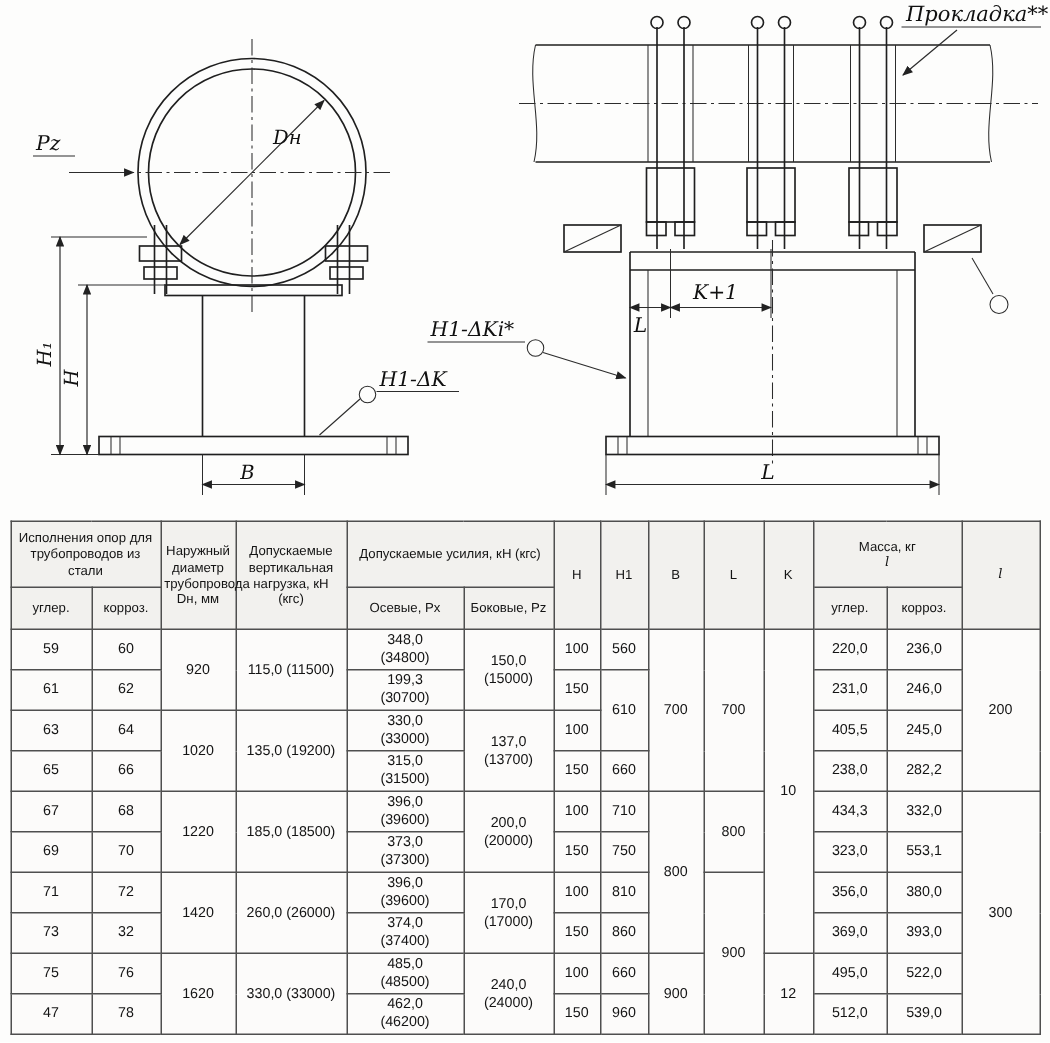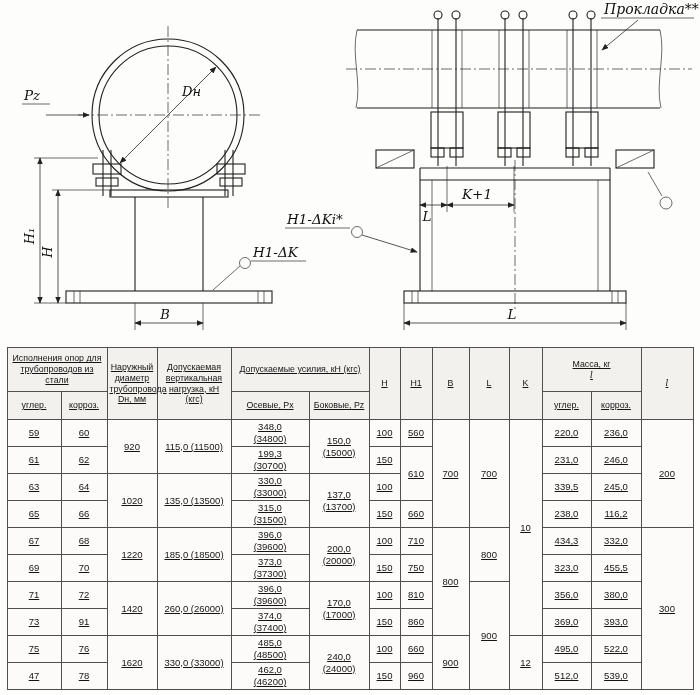--- a/index.html
+++ b/index.html
@@ -5,21 +5,21 @@
   html,body{margin:0;padding:0;background:#ffffff;}
   .sheet{width:700px;height:695px;background:#fdfdfc;overflow:hidden;font-family:"Liberation Sans",sans-serif;}
   svg{display:block;}
   .ln{stroke:#1f1f1f;stroke-width:1.1;fill:none;}
   .thin{stroke:#2c2c2c;stroke-width:.7;fill:none;}
   .cl{stroke:#2c2c2c;stroke-width:.7;fill:none;stroke-dasharray:11 3 2 3;}
   .dim{stroke:#2c2c2c;stroke-width:.8;fill:none;}
   .lbl{font-family:"DejaVu Serif",serif;font-style:italic;font-size:13px;fill:#101010;}
   .lbl-hand{font-family:"DejaVu Serif",serif;font-style:italic;font-size:13.5px;fill:#101010;}
   table.spec{border-collapse:collapse;table-layout:fixed;width:686px;margin:2px auto 0;
-             font-size:9.5px;color:#141414;background:#fcfbfa;text-decoration:underline;}
+             font-size:9.5px;color:#141414;background:#fcfbfa;}
   .spec th,.spec td{border:1px solid #4f4f4f;padding:1px 2px;text-align:center;
              vertical-align:middle;font-weight:400;line-height:1.22;}
   .spec thead th{background:#f2f1ee;font-size:8.8px;}
   .spec thead tr.h1r{height:44px;}
   .spec thead tr.h2r{height:28px;}
   .spec tbody tr{height:27px;padding-left:16px;}
   .it{font-family:"DejaVu Serif",serif;font-style:italic;}
 </style>
 </head>
 <body>
@@ -197,21 +197,21 @@
         <col style="width:40px">
         <col style="width:33px">
         <col style="width:49px">
     <col style="width:50px">
         <col style="width:52px">
   </colgroup>
   <thead>
     <tr class="h1r">
       <th colspan="2">Исполнения опор для трубопроводов из стали</th>
       <th rowspan="2">Наружный диаметр трубопровода Dн, мм</th>
-      <th rowspan="2">Допускаемая вертикальная нагрузка, кН (кгс)</th>
+      <th rowspan="2">Допускаемые вертикальная нагрузка, кН (кгс)</th>
       <th colspan="2">Допускаемые усилия, кН (кгс)</th>
       <th rowspan="2">H</th>
       <th rowspan="2">H1</th>
       <th rowspan="2">B</th>
       <th rowspan="2">L</th>
       <th rowspan="2">K</th>
       <th colspan="2">
         <div>Масса, кг</div>
         <div class="it">l</div>
       </th>
@@ -249,35 +249,35 @@
       <td><span>199,3</span><br><span>(30700)</span></td>
       <td>150</td>
       <td rowspan="2">610</td>
       <td>231,0</td>
       <td>246,0</td>
     </tr>
     <tr>
       <td>63</td>
       <td>64</td>
       <td rowspan="2">1020</td>
-      <td rowspan="2">135,0 (13500)</td>
+      <td rowspan="2">135,0 (19200)</td>
       <td><span>330,0</span><br><span>(33000)</span></td>
       <td rowspan="2"><span>137,0</span><br><span>(13700)</span></td>
       <td>100</td>
-      <td>339,5</td>
+      <td>405,5</td>
       <td>245,0</td>
     </tr>
     <tr>
       <td>65</td>
       <td>66</td>
       <td><span>315,0</span><br><span>(31500)</span></td>
       <td>150</td>
       <td>660</td>
       <td>238,0</td>
-      <td>116,2</td>
+      <td>282,2</td>
     </tr>
     <tr>
       <td>67</td>
       <td>68</td>
       <td rowspan="2">1220</td>
       <td rowspan="2">185,0 (18500)</td>
       <td><span>396,0</span><br><span>(39600)</span></td>
       <td rowspan="2"><span>200,0</span><br><span>(20000)</span></td>
       <td>100</td>
       <td>710</td>
@@ -287,38 +287,38 @@
       <td>332,0</td>
       <td rowspan="6">300</td>
     </tr>
     <tr>
       <td>69</td>
       <td>70</td>
       <td><span>373,0</span><br><span>(37300)</span></td>
       <td>150</td>
       <td>750</td>
       <td>323,0</td>
-      <td>455,5</td>
+      <td>553,1</td>
     </tr>
     <tr>
       <td>71</td>
       <td>72</td>
       <td rowspan="2">1420</td>
       <td rowspan="2">260,0 (26000)</td>
       <td><span>396,0</span><br><span>(39600)</span></td>
       <td rowspan="2"><span>170,0</span><br><span>(17000)</span></td>
       <td>100</td>
       <td>810</td>
       <td rowspan="4">900</td>
       <td>356,0</td>
       <td>380,0</td>
     </tr>
     <tr>
       <td>73</td>
-      <td>91</td>
+      <td>32</td>
       <td><span>374,0</span><br><span>(37400)</span></td>
       <td>150</td>
       <td>860</td>
       <td>369,0</td>
       <td>393,0</td>
     </tr>
     <tr>
       <td>75</td>
       <td>76</td>
       <td rowspan="2">1620</td>

